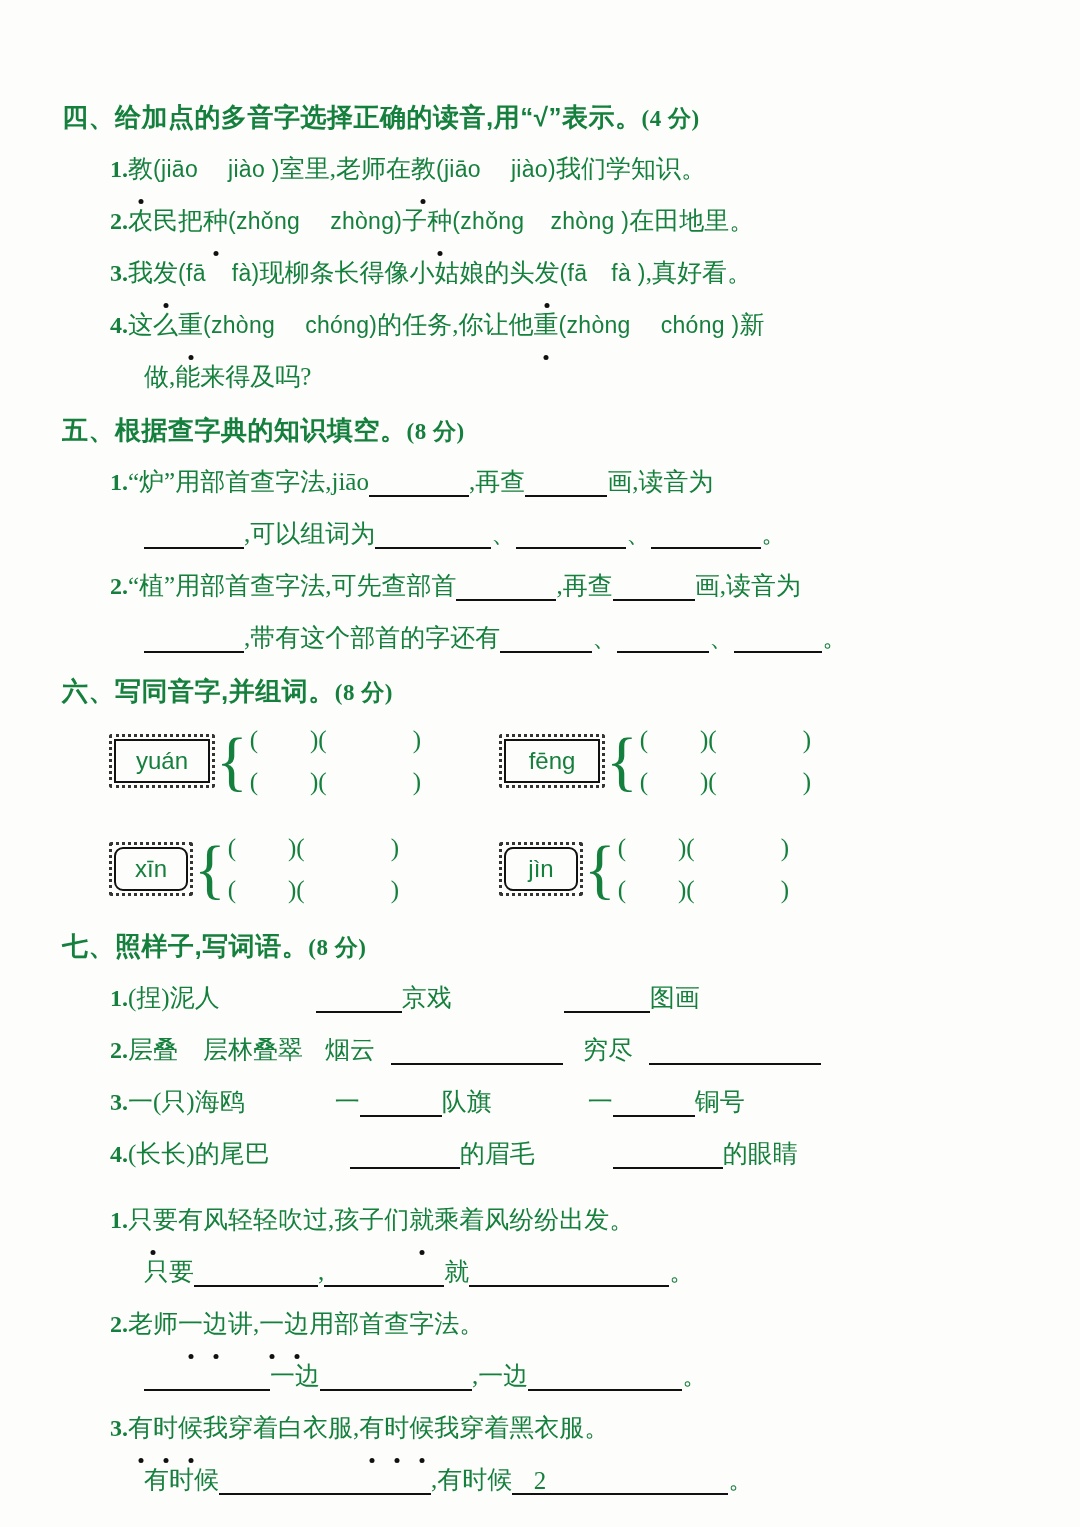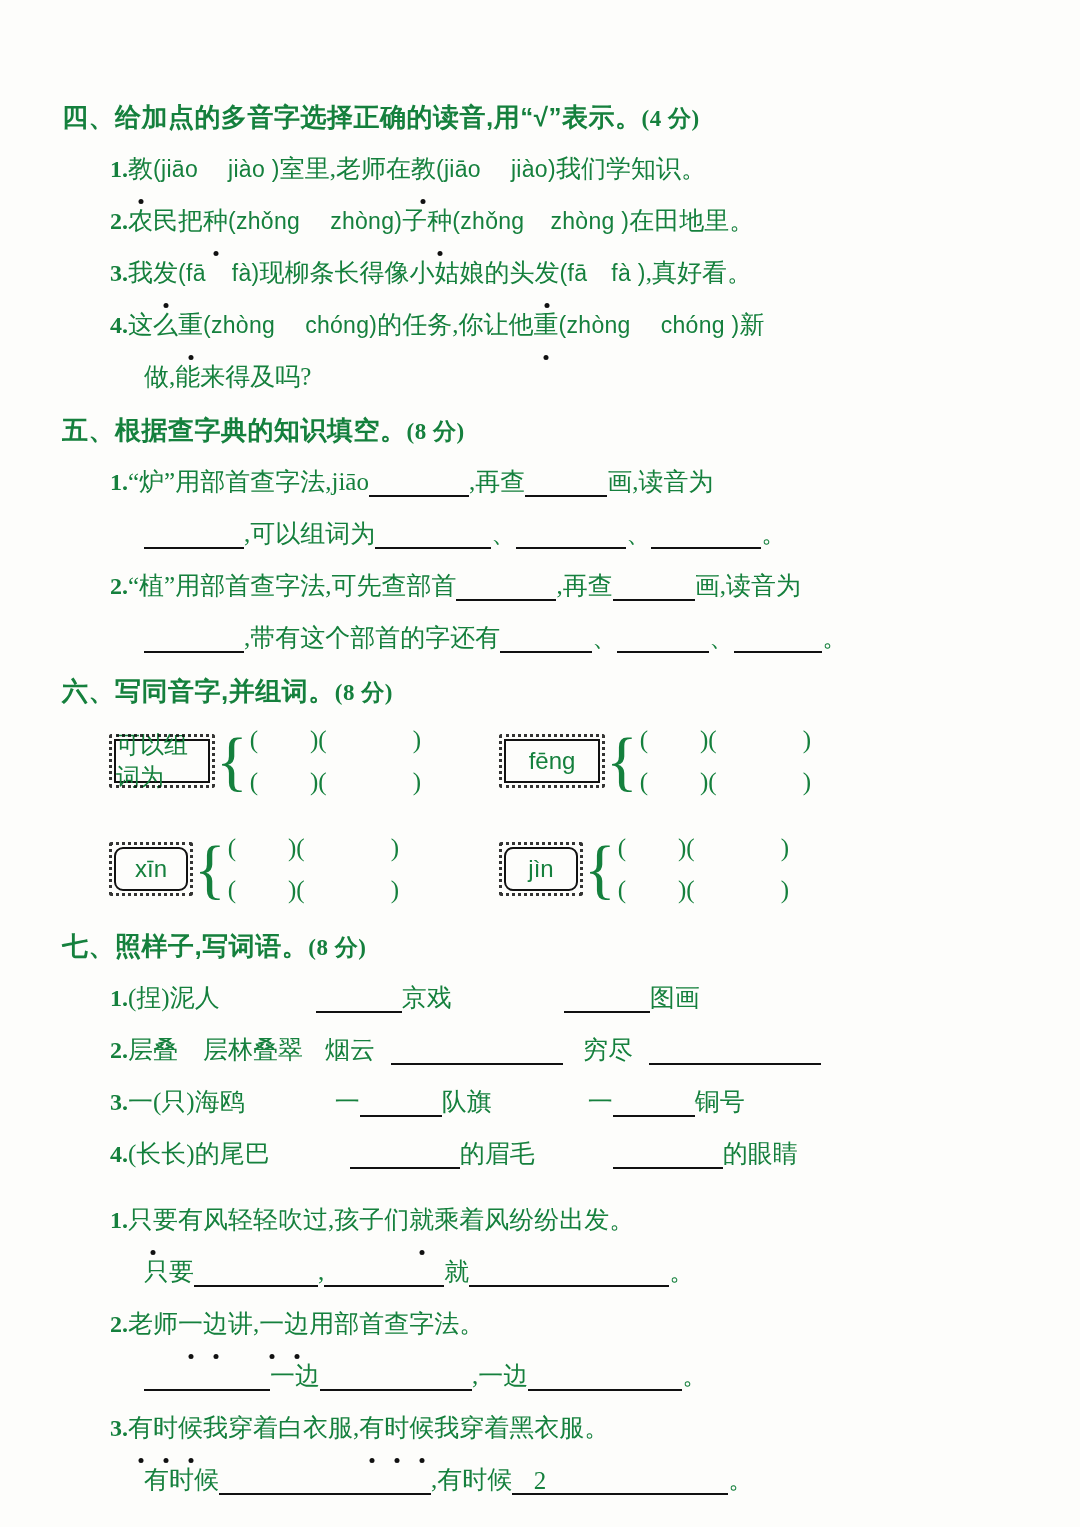--- a/index.html
+++ b/index.html
@@ -198,21 +198,21 @@
   </div>
 
   <div style="margin-top:10px">
     <div class="sec-head">
       <span>六、写同音字,并组词。</span><span class="pts">(8 分)</span>
     </div>
 
     <div class="homo-row">
       <div class="homo-cell">
         <div class="pinyin-box">
-          <span>可以组词为</span>
+          <span>yuán</span>
         </div>
         <span class="brace">{</span>
         <div class="paren-stack">
           <div><span class="pp">(</span><span class="gap" style="width:52px"></span><span class="pp">)(</span><span class="gap" style="width:86px"></span><span class="pp">)</span></div>
           <div><span class="pp">(</span><span class="gap" style="width:52px"></span><span class="pp">)(</span><span class="gap" style="width:86px"></span><span class="pp">)</span></div>
         </div>
       </div>
       <div class="homo-cell">
         <div class="pinyin-box">
           <span>fēng</span>

